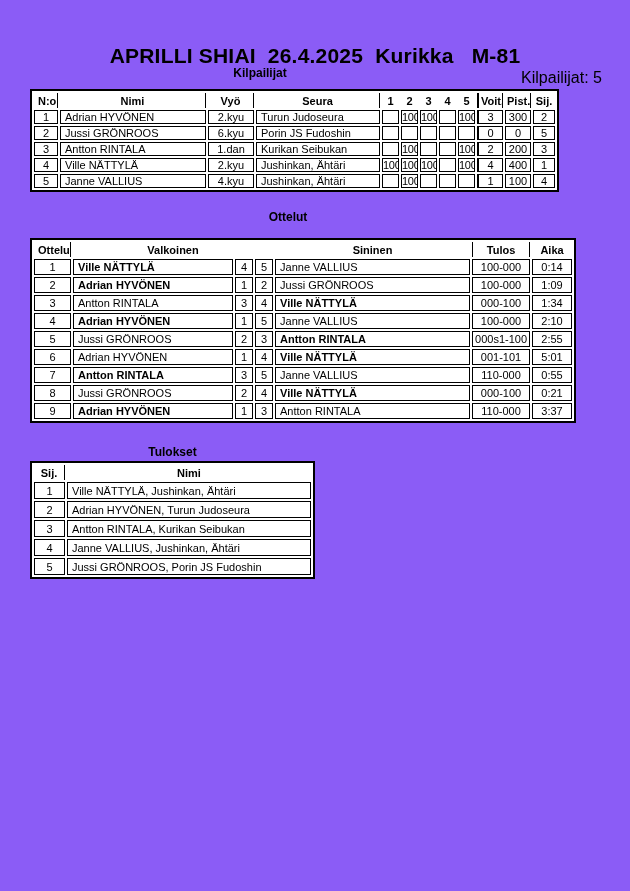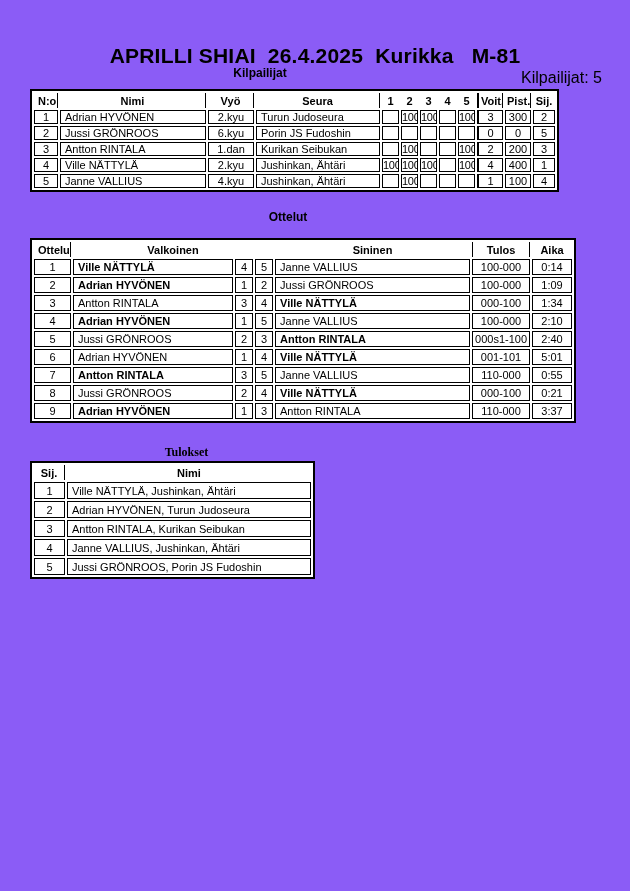--- a/index.html
+++ b/index.html
@@ -8,21 +8,21 @@
     position:relative; width:630px; height:891px; background:#8b5cf6;
     font-family:"Liberation Sans", sans-serif; color:#000; overflow:hidden;
   }
   .title {
     position:absolute; top:44px; left:0; width:630px; text-align:center;
     font-size:21px; font-weight:bold; white-space:pre; letter-spacing:0.2px;
   }
   .sec-heading { position:absolute; font-size:12px; font-weight:bold; text-align:center; }
   .heading-kilpailijat { top:66px; left:31px; width:458px; }
   .heading-ottelut     { top:210px; left:15px; width:546px; }
-  .heading-tulokset    { top:445px; left:44px; width:285px;font-family:Liberation Serif, serif; }
+  .heading-tulokset    { top:445px; left:30px; width:285px; }
   .count-label { position:absolute; top:69px; left:430px; width:172px; text-align:right; font-size:16px; }
 
   .tbl-wrap { position:absolute; border:2px solid #000; background:#fff; }
   #t1 { left:30px; top:89px;  width:529px; }
   #t2 { left:30px; top:238px; width:546px; }
   #t3 { left:30px; top:461px; width:285px; }
 
   table.grid { border-collapse:separate; border-spacing:2px; table-layout:fixed; width:100%; }
   table.grid th {
     font-size:11px; font-weight:bold; height:15px; padding:0 2px;
@@ -218,21 +218,21 @@
             <td class="c">100-000</td>
             <td class="c">2:10</td>
           </tr>
           <tr>
             <td class="c">5</td>
             <td class="l">Jussi GRÖNROOS</td>
             <td class="c">2</td>
             <td class="c">3</td>
             <td class="l b">Antton RINTALA</td>
             <td class="c">000s1-100</td>
-            <td class="c">2:40</td>
+            <td class="c">2:55</td>
           </tr>
           <tr>
             <td class="c">6</td>
             <td class="l">Adrian HYVÖNEN</td>
             <td class="c">1</td>
             <td class="c">4</td>
             <td class="l b">Ville NÄTTYLÄ</td>
             <td class="c">001-101</td>
             <td class="c">5:01</td>
           </tr>

